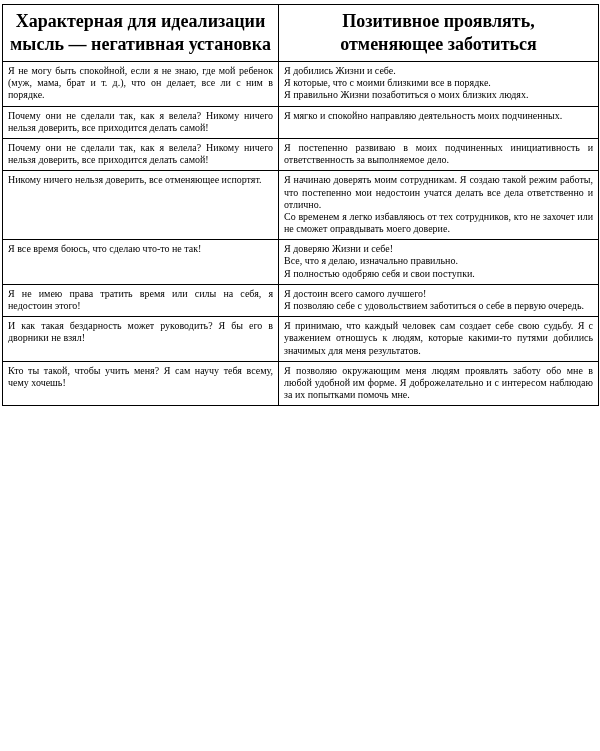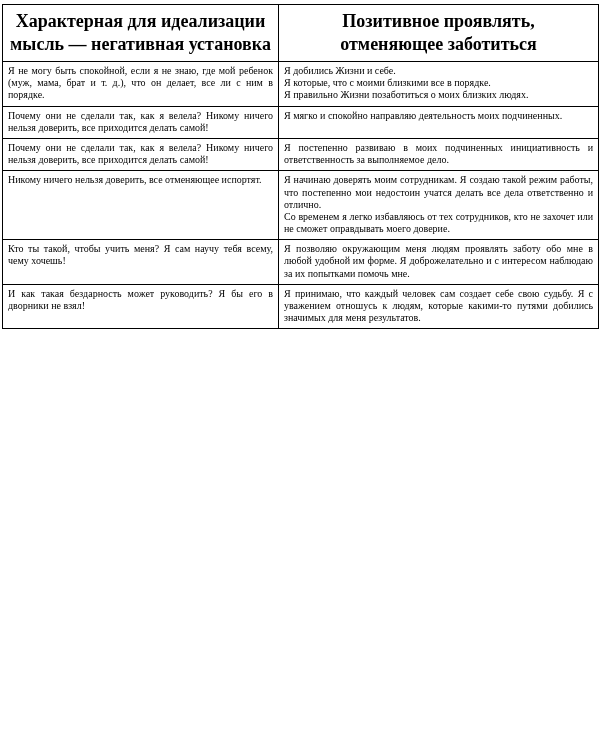--- a/index.html
+++ b/index.html
@@ -91,26 +91,41 @@
         </td>
       </tr>
       <tr>
         <td>Никому ничего нельзя доверить, все отменяющее испортят.</td>
         <td>
           <span class="cellline">Я начинаю доверять моим сотрудникам. Я создаю такой режим работы, что постепенно мои недостоин учатся делать все дела ответственно и отлично.</span>
           <span class="cellline">Со временем я легко избавляюсь от тех сотрудников, кто не захочет или не сможет оправдывать моего доверие.</span>
         </td>
       </tr>
       <tr>
-        <td>Кто ты такой, чтобы учить меня? Я сам научу тебя всему, чему хочешь!</td>
+        <td>Я все время боюсь, что сделаю что-то не так!</td>
         <td>
-          <span class="cellline">Я позволяю окружающим меня людям проявлять заботу обо мне в любой удобной им форме. Я доброжелательно и с интересом наблюдаю за их попытками помочь мне.</span>
+          <span class="cellline">Я доверяю Жизни и себе!</span>
+          <span class="cellline">Все, что я делаю, изначально правильно.</span>
+          <span class="cellline">Я полностью одобряю себя и свои поступки.</span>
+        </td>
+      </tr>
+      <tr>
+        <td>Я не имею права тратить время или силы на себя, я недостоин этого!</td>
+        <td>
+          <span class="cellline">Я достоин всего самого лучшего!</span>
+          <span class="cellline">Я позволяю себе с удовольствием заботиться о себе в первую очередь.</span>
         </td>
       </tr>
       <tr>
         <td>И как такая бездарность может руководить? Я бы его в дворники не взял!</td>
         <td>
           <span class="cellline">Я принимаю, что каждый человек сам создает себе свою судьбу. Я с уважением отношусь к людям, которые какими-то путями добились значимых для меня результатов.</span>
         </td>
       </tr>
+      <tr>
+        <td>Кто ты такой, чтобы учить меня? Я сам научу тебя всему, чему хочешь!</td>
+        <td>
+          <span class="cellline">Я позволяю окружающим меня людям проявлять заботу обо мне в любой удобной им форме. Я доброжелательно и с интересом наблюдаю за их попытками помочь мне.</span>
+        </td>
+      </tr>
     </tbody>
   </table>
 </div>
 
 </body></html>

